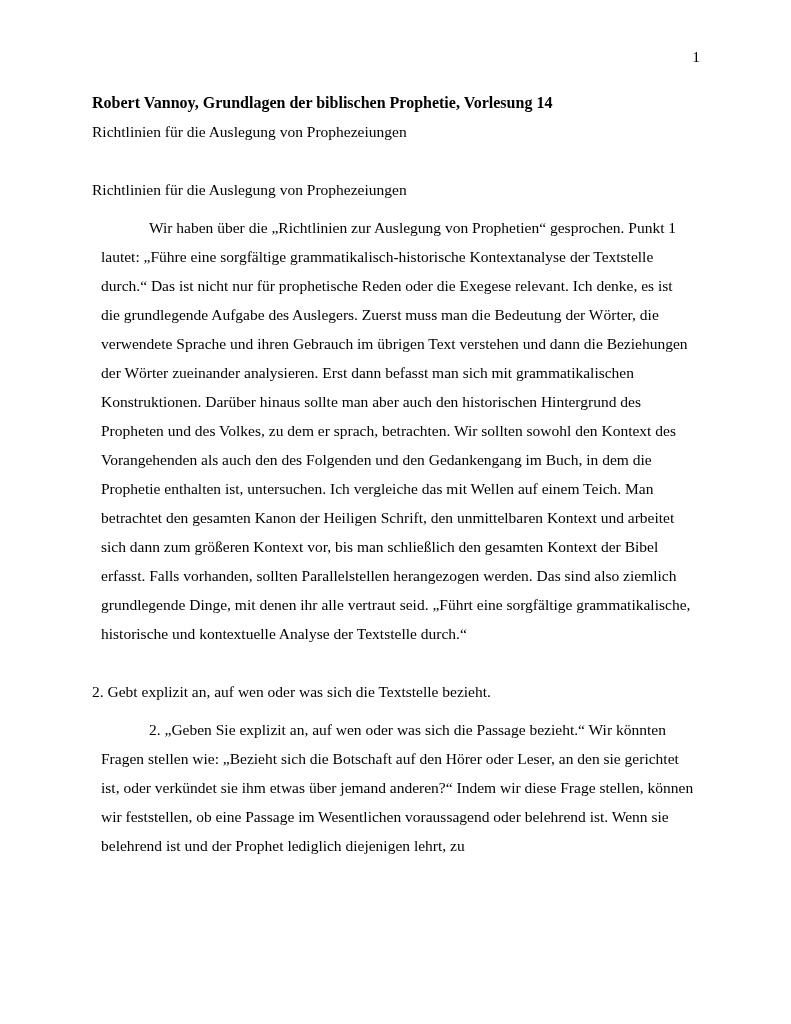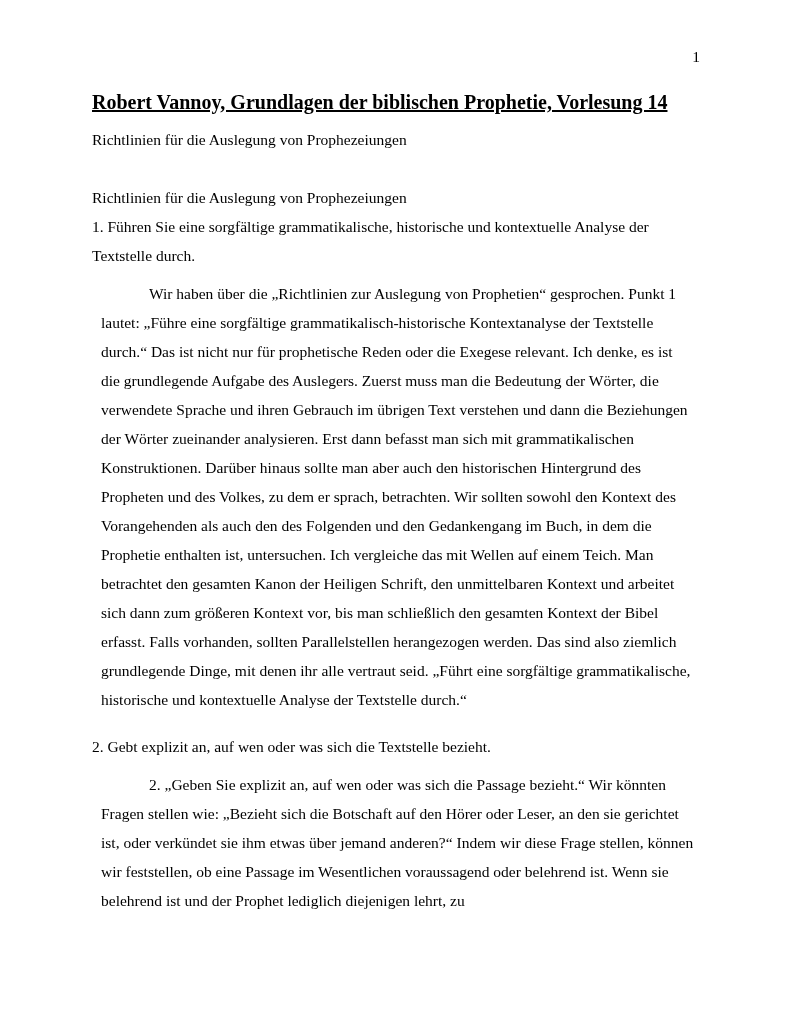--- a/index.html
+++ b/index.html
@@ -28,56 +28,54 @@
     font-size: 15.5px;
     line-height: 29px;
     text-align: left;
   }
   .page-number {
     text-align: right;
     padding-right: 4px;
   }
   .doc-title {
     font-weight: bold;
-    margin: 17px 0 8px 0;
-    font-size: 20px;
-    text-decoration: underline;
+    margin: 17px 0 0 0;
+    font-size: 16px;
   }
   .doc-subtitle {
     margin: 0;
   }
   .section-heading {
     margin: 29px 0 0 0;
   }
   .guideline-heading {
     margin: 0;
   }
   .guideline-heading.spaced {
-    margin-top: 18px;
+    margin-top: 29px;
   }
   .body-paragraph {
     margin: 9px;
     text-indent: 48px;
   }
 </style>
 </head>
 <body>
 
 <div class="page">
   <div class="content">
 
     <div class="page-number">1</div>
 
     <p class="doc-title">Robert Vannoy, Grundlagen der biblischen Prophetie, Vorlesung 14</p>
 
     <p class="doc-subtitle">Richtlinien für die Auslegung von Prophezeiungen</p>
 
     <p class="section-heading">Richtlinien für die Auslegung von Prophezeiungen</p>
 
-    <p class="guideline-heading">1. Führen Sie eine sorgfältige grammatikalische, historische und kontextuelle Analyse der Textstelle durch.</p>
 
     <p class="body-paragraph">Wir haben über die „Richtlinien zur Auslegung von Prophetien“ gesprochen. Punkt 1 lautet: „Führe eine sorgfältige grammatikalisch-historische Kontextanalyse der Textstelle durch.“ Das ist nicht nur für prophetische Reden oder die Exegese relevant. Ich denke, es ist die grundlegende Aufgabe des Auslegers. Zuerst muss man die Bedeutung der Wörter, die verwendete Sprache und ihren Gebrauch im übrigen Text verstehen und dann die Beziehungen der Wörter zueinander analysieren. Erst dann befasst man sich mit grammatikalischen Konstruktionen. Darüber hinaus sollte man aber auch den historischen Hintergrund des Propheten und des Volkes, zu dem er sprach, betrachten. Wir sollten sowohl den Kontext des Vorangehenden als auch den des Folgenden und den Gedankengang im Buch, in dem die Prophetie enthalten ist, untersuchen. Ich vergleiche das mit Wellen auf einem Teich. Man betrachtet den gesamten Kanon der Heiligen Schrift, den unmittelbaren Kontext und arbeitet sich dann zum größeren Kontext vor, bis man schließlich den gesamten Kontext der Bibel erfasst. Falls vorhanden, sollten Parallelstellen herangezogen werden. Das sind also ziemlich grundlegende Dinge, mit denen ihr alle vertraut seid. „Führt eine sorgfältige grammatikalische, historische und kontextuelle Analyse der Textstelle durch.“</p>
 
     <p class="guideline-heading spaced">2. Gebt explizit an, auf wen oder was sich die Textstelle bezieht.</p>
 
     <p class="body-paragraph">2. „Geben Sie explizit an, auf wen oder was sich die Passage bezieht.“ Wir könnten Fragen stellen wie: „Bezieht sich die Botschaft auf den Hörer oder Leser, an den sie gerichtet ist, oder verkündet sie ihm etwas über jemand anderen?“ Indem wir diese Frage stellen, können wir feststellen, ob eine Passage im Wesentlichen voraussagend oder belehrend ist. Wenn sie belehrend ist und der Prophet lediglich diejenigen lehrt, zu</p>
 
   </div>
 </div>
 

